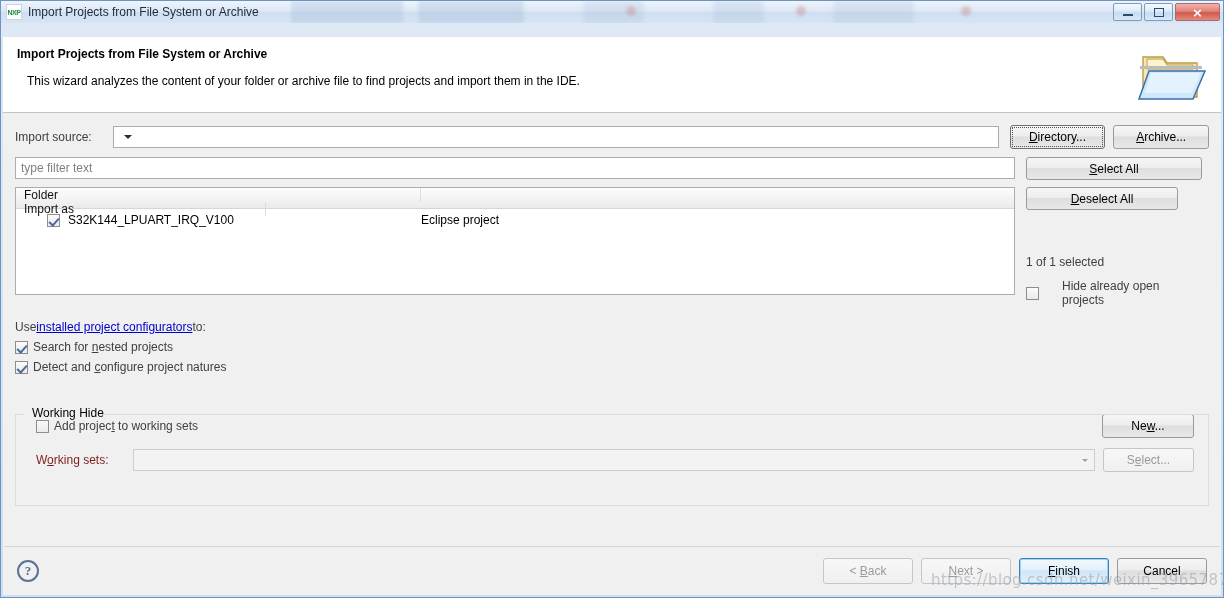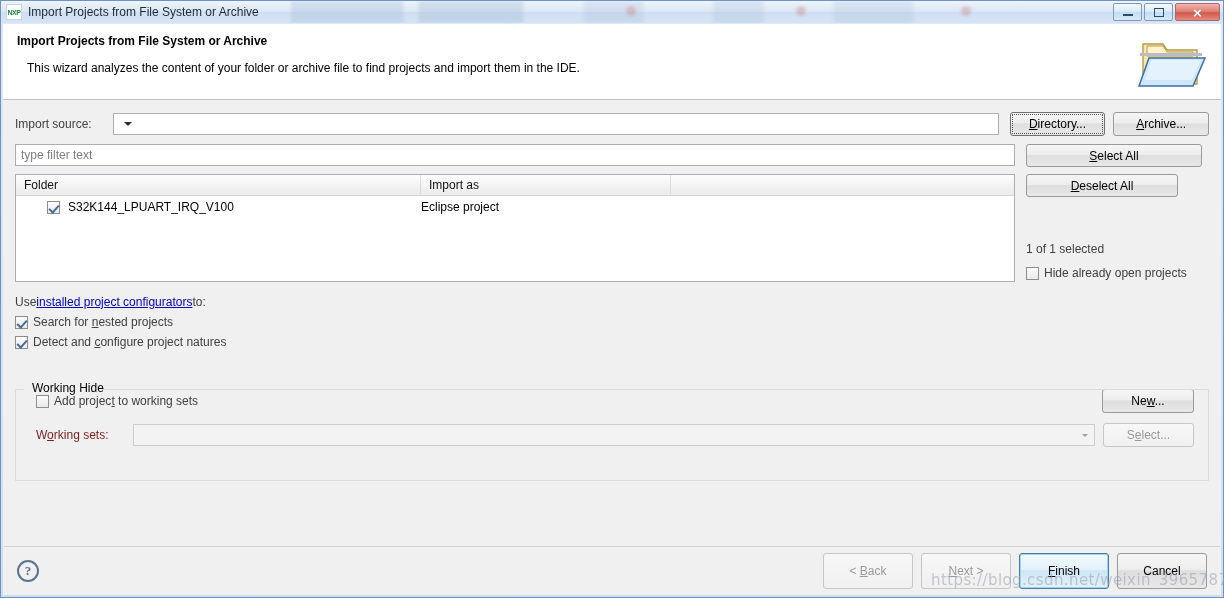--- a/index.html
+++ b/index.html
@@ -12,21 +12,21 @@
     color: #000;
     background: #fff;
   }
 
   
   .window {
     position: absolute; left: 0; top: 0;
     width: 1224px; height: 598px;
     background: linear-gradient(to bottom, #dfe9f5 0%, #cfdff1 100%);
     border: 1px solid #6d93c0;
-    display: flex; flex-direction: column;
+    display: flex; flex-direction: column; gap: 13px;
   }
 
   
   .titlebar {
     height: 22px;
     position: relative;
     display: flex; align-items: center;
     padding-left: 5px;
     background: linear-gradient(to bottom, #eef4fb 0%, #dbe7f5 48%, #cfdff2 52%, #d6e4f4 100%);
     overflow: hidden;
@@ -201,21 +201,21 @@
   }
 
   
   .table-wrap {
     border: 1px solid #abadb3;
     background: #fff;
     height: 108px;
     overflow: hidden;
   }
   .thead { display: flex; height: 21px; border-bottom: 1px solid #d6d6d6;
-           background: linear-gradient(to bottom, #fdfdfd 0%, #f4f4f4 50%, #eaeaea 100%); }
+           background: linear-gradient(to bottom, #fdfdfd 0%, #f4f4f4 50%, #eaeaea 100%); flex-direction: column; }
   .th { font-size: 12px; color: #111; display: flex; align-items: center; padding-left: 8px;
         border-right: 1px solid #ddd; height: 100%; }
   .trow { display: flex; height: 22px; align-items: center; }
   .td { font-size: 12px; display: flex; align-items: center; height: 100%; }
 
   
   .group {
     position: relative;
     border: 1px solid #dcdcdc;
     border-top: none;
@@ -244,21 +244,21 @@
     position: relative;
   }
   .help-icon {
     width: 22px; height: 22px; border-radius: 50%;
     border: 2px solid #5b7292;
     color: #5b7292; font-size: 13px; font-weight: bold;
     display: flex; align-items: center; justify-content: center;
     font-family: "Liberation Serif", serif;
   }
   .bottom-btns { margin-left: auto; display: flex; gap: 8px; }
-  .bottom-btns .btn { width: 90px; height: 36px; }
+  .bottom-btns .btn { width: 90px; height: 26px; }
 
   .watermark {
     position: absolute;
     left: 930px; top: 570px;
     font-size: 15px;
     color: rgba(150,160,172,.55);
     letter-spacing: .4px;
     white-space: nowrap;
     font-family: "DejaVu Sans", sans-serif;
     z-index: 5;
@@ -349,21 +349,21 @@
           </div>
         </div>
 
         <div style="margin-left:11px; width:176px;">
           <div class="btn" style="width:152px; height:23px;">
             <span><u class="mn">D</u><span>eselect All</span></span>
           </div>
           <div class="lbl" style="margin-top:45px;">1 of 1 selected</div>
           <div class="row" style="margin-top:10px;">
             <span class="cb"></span>
-            <span class="lbl" style="margin-left:5px;">Hide already open projects</span>
+            <span class="lbl" style="margin-left:23px;">Hide already open projects</span>
           </div>
         </div>
       </div>
 
       <div class="row" style="margin-top:13px;text-align:right;">
         <span class="lbl">Use </span>
         <span class="lbl link">installed project configurators</span>
         <span class="lbl"> to:</span>
       </div>
 

